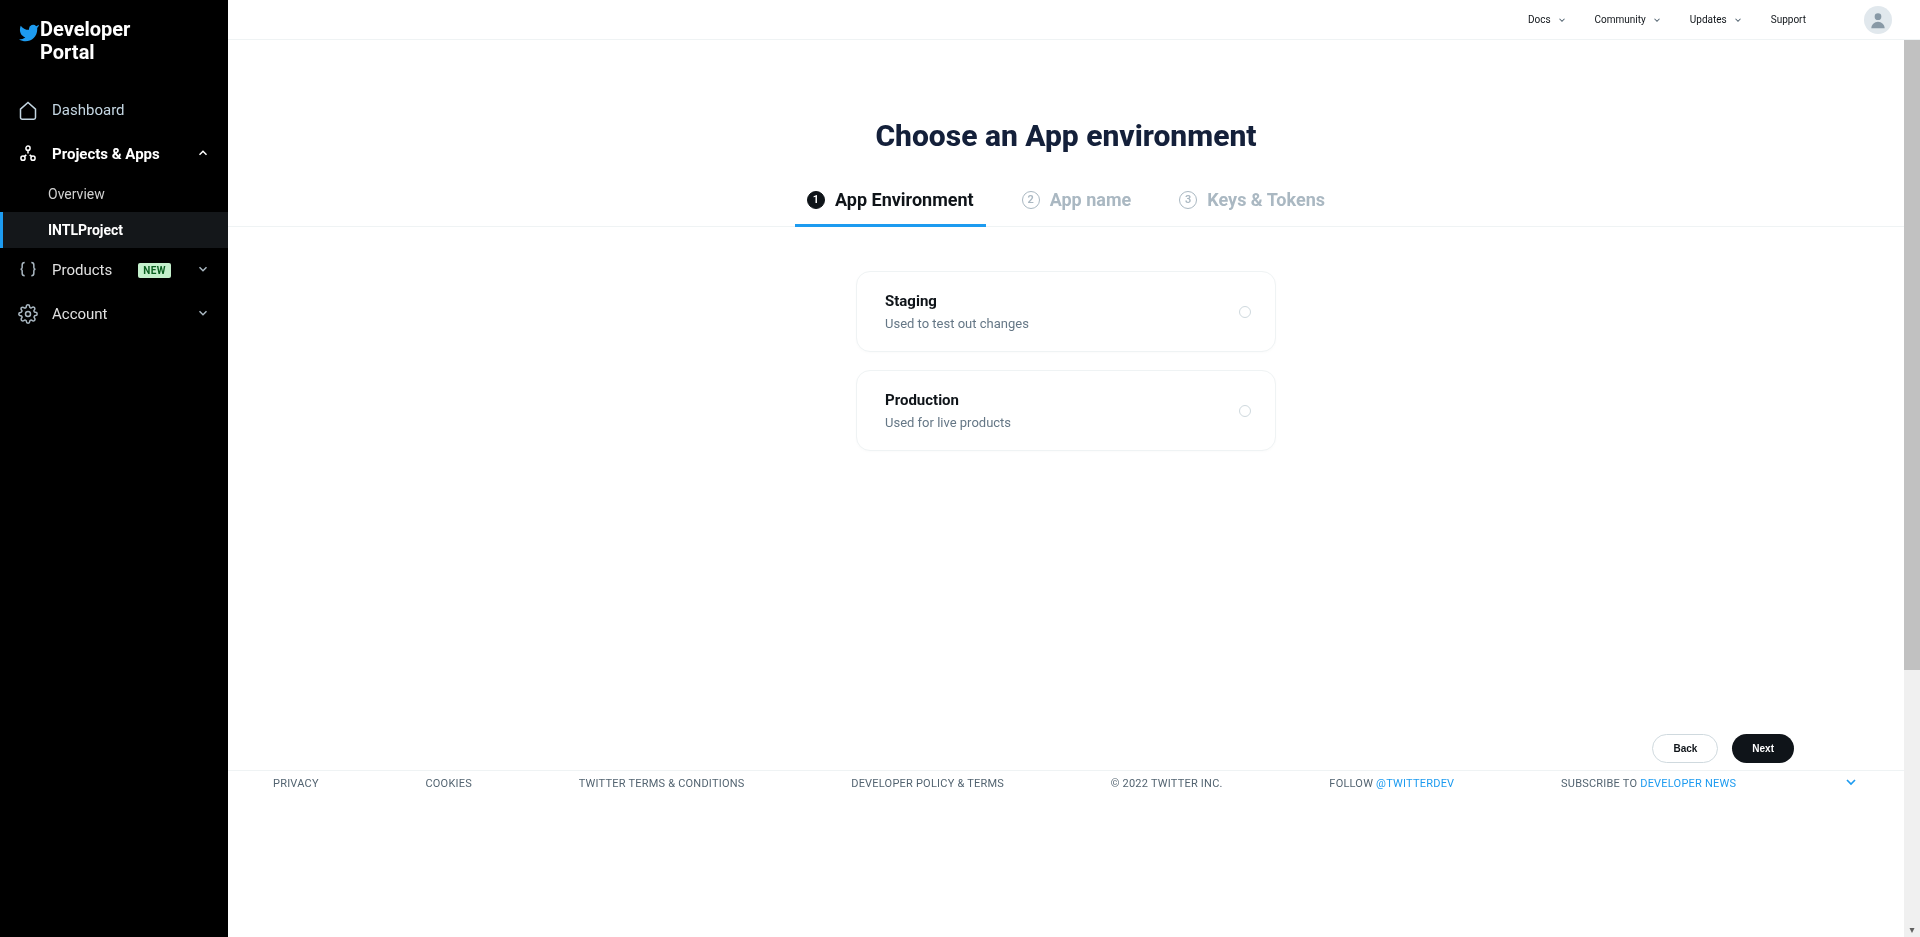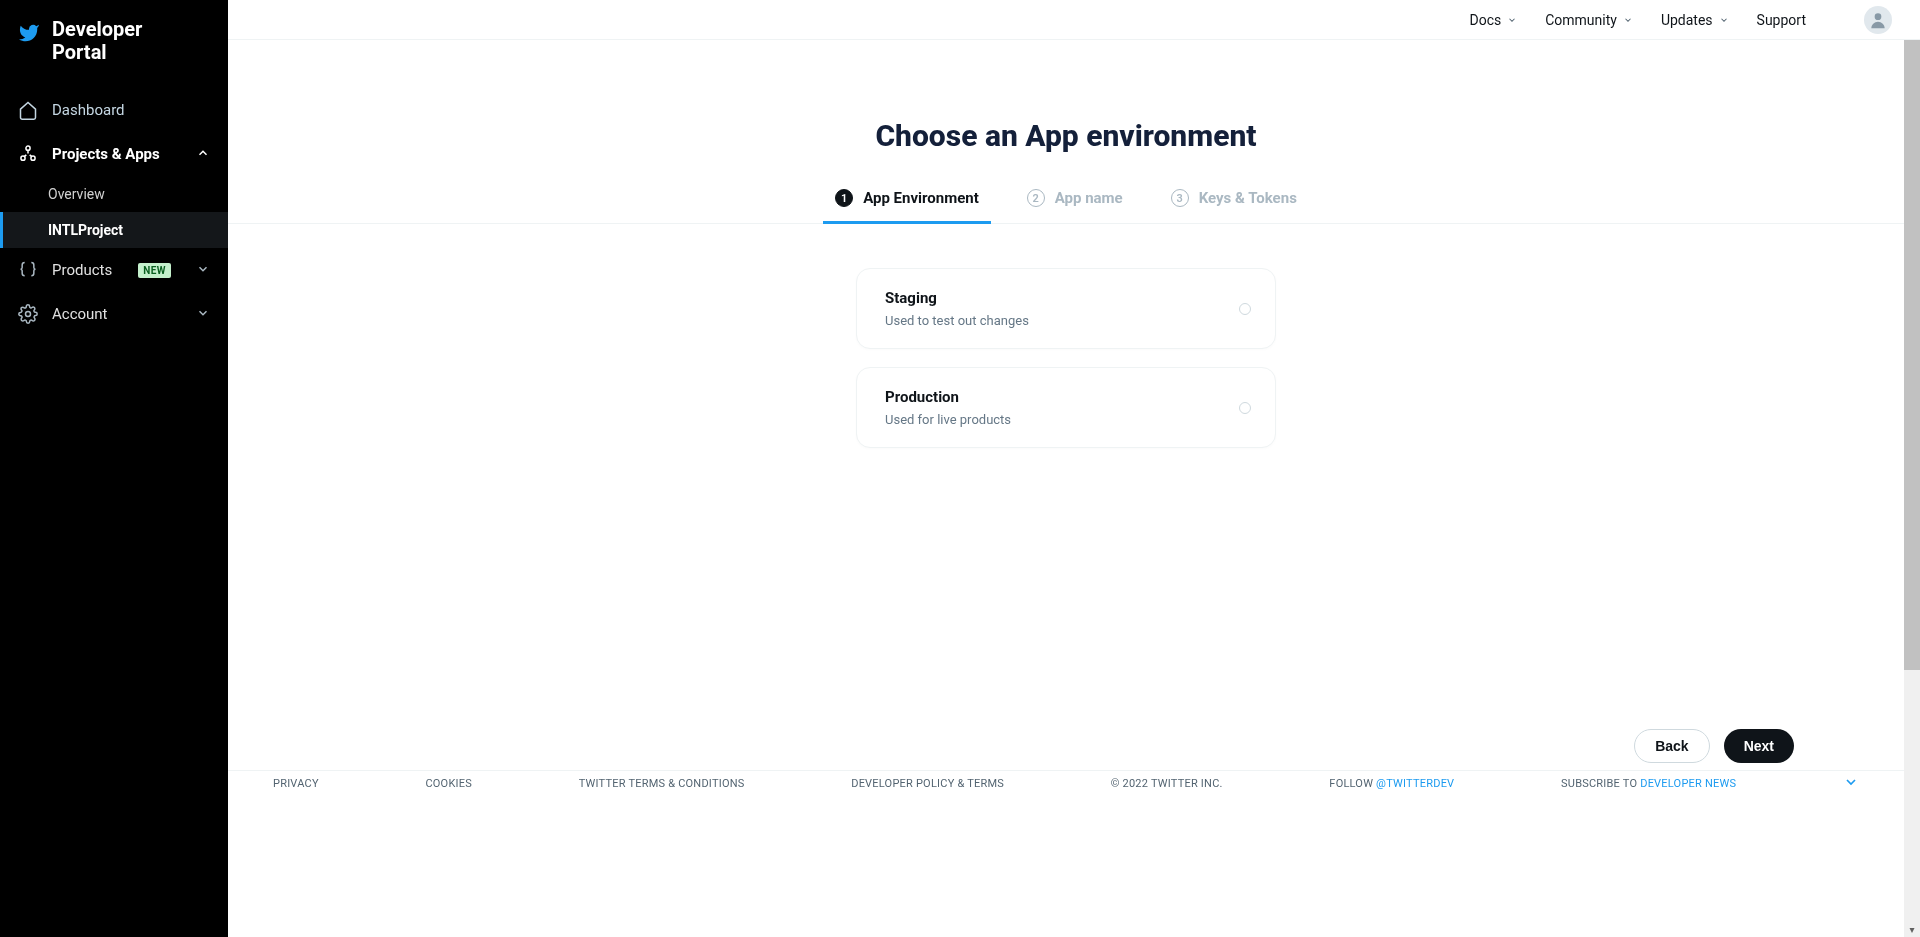--- a/index.html
+++ b/index.html
@@ -1,64 +1,64 @@
 <!DOCTYPE html>
 <html><head>
 <meta charset="utf-8">
 <style>
   * { margin: 0; padding: 0; box-sizing: border-box; }
   body { font-family: -apple-system, BlinkMacSystemFont, "Segoe UI", Roboto, Helvetica, Arial, sans-serif; background: #fff; color: #0f1419; width: 1920px; height: 937px; overflow: hidden; position: relative; }
 
   
   .sidebar { position: fixed; left: 0; top: 0; width: 228px; height: 100%; background: #000; color: #fff; z-index: 10; }
-  .sidebar-header { display: flex; align-items: flex-start; padding: 18px 18px 24px 18px; gap: 12px; }
+  .sidebar-header { display: flex; align-items: flex-start; padding: 18px 18px 24px 18px; }
   .sidebar-header svg { flex-shrink: 0; margin-top: 4px; }
   .sidebar-title { font-size: 20px; font-weight: 700; line-height: 1.15; }
   .sidebar-item { display: flex; align-items: center; padding: 12px 18px; gap: 14px; cursor: pointer; position: relative; }
   .sidebar-item .icon { width: 20px; display: flex; justify-content: center; }
   .sidebar-item .label { font-size: 15px; color: #d9d9d9; }
   .sidebar-item.dashboard .label { color: #c4d6e2; font-weight: 400; }
   .sidebar-item.active-section { font-weight: 700; }
   .sidebar-item.active-section .label { color: #fff; font-weight: 700; }
   .sidebar-item .chevron { margin-left: auto; }
   .sidebar-sub { padding: 10px 18px 10px 48px; font-size: 14px; color: #d0d0d0; cursor: pointer; }
   .sidebar-sub.active { background: #14171a; border-left: 3px solid #1d9bf0; font-weight: 700; color: #fff; padding-left: 45px; }
   .badge-new { background: #c4f0cc; color: #0a5f20; font-size: 10px; font-weight: 700; padding: 2px 5px; border-radius: 2px; margin-left: 12px; letter-spacing: 0.04em; }
   .sidebar-item.products .label, .sidebar-item.account .label { color: #e0e0e0; }
 
   
   .topnav { position: fixed; top: 0; left: 228px; right: 0; height: 40px; display: flex; align-items: center; justify-content: flex-end; padding: 0 28px; gap: 28px; border-bottom: 1px solid #eff3f4; background: #fff; z-index: 5; }
-  .topnav .nav-item { display: flex; align-items: center; gap: 6px; font-size: 14px; color: #0f1419; cursor: pointer; }
+  .topnav .nav-item { display: flex; align-items: center; gap: 6px; font-size: 10px; color: #0f1419; cursor: pointer; }
   .avatar { width: 28px; height: 28px; border-radius: 50%; background: #e1e8ed; display: flex; align-items: center; justify-content: center; margin-left: 30px; }
   .avatar svg { width: 20px; height: 20px; }
 
   
   .main { position: absolute; left: 228px; right: 16px; top: 40px; bottom: 0; overflow-y: auto; }
   .page-title { text-align: center; font-size: 30px; font-weight: 800; color: #14203a; margin-top: 78px; }
   .stepper { display: flex; justify-content: center; gap: 48px; margin-top: 36px; border-bottom: 1px solid #eff3f4; }
   .step { display: flex; align-items: center; gap: 10px; padding-bottom: 16px; position: relative; }
   .step-num { width: 18px; height: 18px; border-radius: 50%; border: 1px solid #aab8c2; display: flex; align-items: center; justify-content: center; font-size: 11px; color: #aab8c2; font-weight: 600; }
-  .step-label { font-size: 15px; font-weight: 700; color: #aab8c2; }
+  .step-label { font-size: 18px; font-weight: 700; color: #aab8c2; }
   .step.active .step-num { background: #0f1419; border-color: #0f1419; color: #fff; }
   .step.active .step-label { color: #0f1419; }
   .step.active::after { content: ""; position: absolute; left: -12px; right: -12px; bottom: -1px; height: 3px; background: #1d9bf0; }
 
   
   .cards { width: 420px; margin: 44px auto 0; display: flex; flex-direction: column; gap: 18px; }
   .env-card { border: 1px solid #eff3f4; border-radius: 14px; padding: 20px 24px 20px 28px; display: flex; align-items: center; justify-content: space-between; cursor: pointer; background: #fff; position: relative; box-shadow: 0 1px 3px rgba(0,0,0,0.02); }
   .env-card.selected { border-left: 5px solid #1d9bf0; padding-left: 23px; }
   .env-card .ttl { font-size: 15px; font-weight: 700; color: #0f1419; margin-bottom: 6px; }
   .env-card .desc { font-size: 13px; color: #657786; }
   .radio { width: 12px; height: 12px; border-radius: 50%; border: 1px solid #cfd9de; background: #fff; flex-shrink: 0; }
   .radio.checked { border: none; background: #1d9bf0; display: flex; align-items: center; justify-content: center; width: 14px; height: 14px; }
   .radio.checked::after { content: ""; width: 5px; height: 3px; border-left: 2px solid #fff; border-bottom: 2px solid #fff; transform: rotate(-45deg); margin-top: -1px; }
 
   
   .actions { position: fixed; left: 228px; right: 16px; bottom: 174px; display: flex; justify-content: flex-end; gap: 14px; padding: 0 110px; }
-  .btn { padding: 8px 20px; border-radius: 999px; font-weight: 700; font-size: 14px; cursor: pointer; border: none; }
+  .btn { padding: 8px 20px; border-radius: 999px; font-weight: 700; font-size: 10px; cursor: pointer; border: none; }
   .btn-back { background: #fff; color: #0f1419; border: 1px solid #cfd9de; }
   .btn-next { background: #0f1419; color: #fff; }
   .actions-separator { position: fixed; left: 228px; right: 16px; bottom: 166px; height: 1px; background: #eff3f4; }
 
   
   .footer { position: fixed; left: 228px; right: 16px; bottom: 128px; display: flex; align-items: center; justify-content: space-between; padding: 16px 45px; font-size: 11px; color: #536471; letter-spacing: 0.02em; }
   .footer .fl { color: #536471; }
   .footer .lnk { color: #1d9bf0; cursor: pointer; }
   .footer .fitem { cursor: pointer; }
   .footer .expand-icon { cursor: pointer; }

